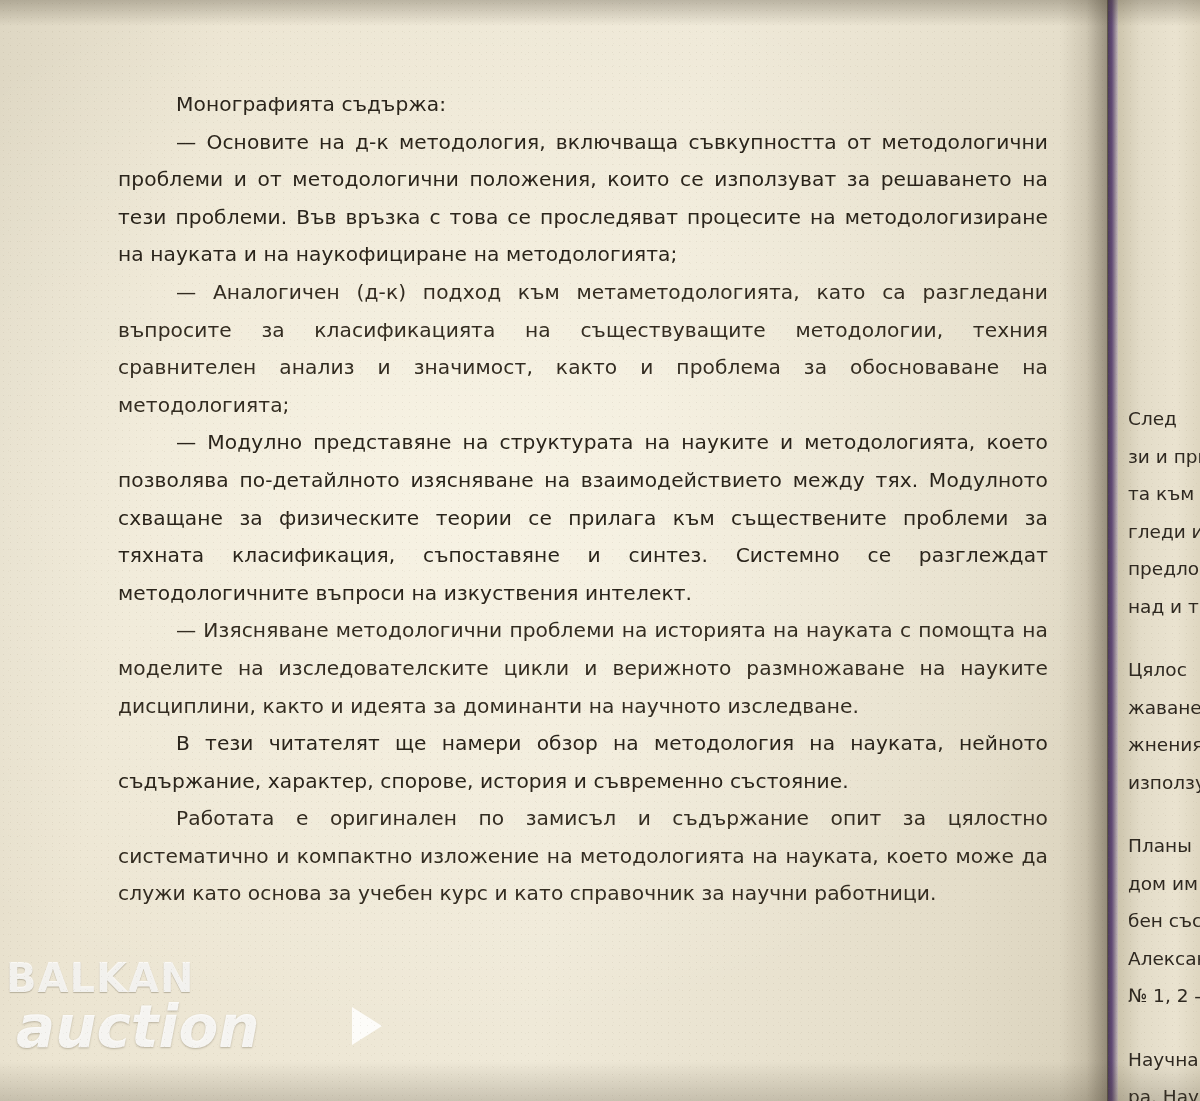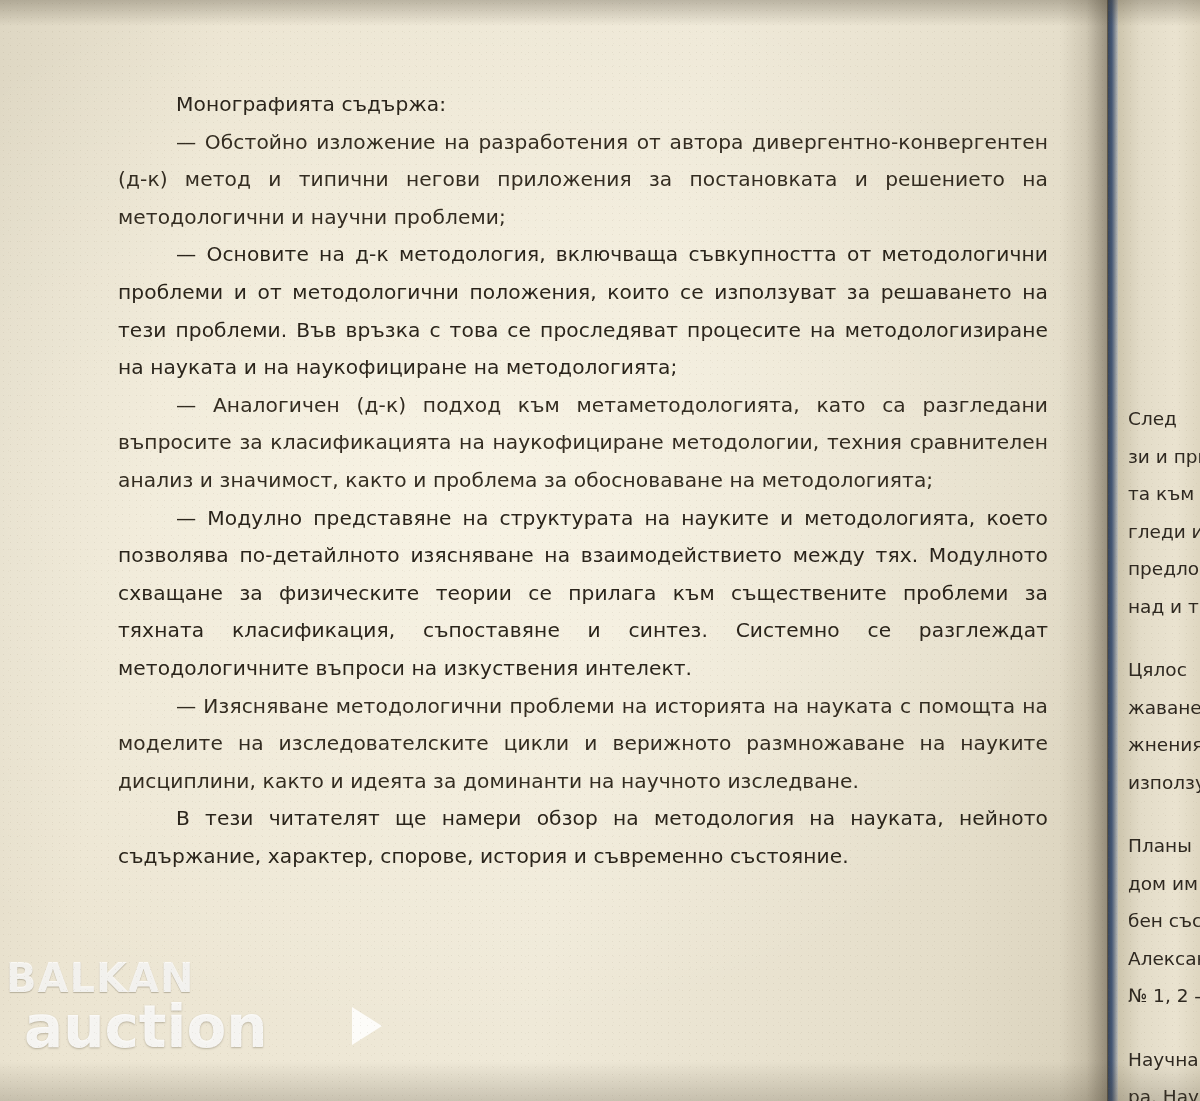--- a/index.html
+++ b/index.html
@@ -5,21 +5,21 @@
   html, body {
     margin: 0;
     padding: 0;
     background: #3a3a38;
   }
   #page {
     position: relative;
     width: 1200px;
     height: 1101px;
     overflow: hidden;
-    background: #3b82f6;
+    background: #8b5cf6;
     font-family: "DejaVu Sans", sans-serif;
   }
   
   #paper-left {
     position: absolute;
     left: 0; top: 0;
     width: 1108px; height: 1101px;
     background:
       radial-gradient(ellipse 90% 70% at 40% 45%, rgba(255,252,240,0.55) 0%, rgba(236,229,210,0.0) 70%),
       linear-gradient(100deg, #ded7c3 0%, #ece5d2 18%, #efe9d8 55%, #e4ddc9 86%, #d8d0ba 100%);
@@ -107,27 +107,28 @@
     left: 6px; top: 0px;
     font-family: "DejaVu Sans", sans-serif;
     font-weight: bold;
     font-size: 40px;
     letter-spacing: 1px;
     color: rgba(255,255,255,0.82);
     text-shadow: 0 1px 1px rgba(90,80,60,0.35);
   }
   #wm-auction {
     position: absolute;
-    left: 24px; top: 38px;
+    left: 16px; top: 38px;
     font-family: "DejaVu Sans", sans-serif;
     font-weight: bold;
     font-size: 58px;
     letter-spacing: 0px;
     color: rgba(255,255,255,0.86);
     text-shadow: 0 1px 2px rgba(90,80,60,0.35);
+    font-style: italic;
   }
   #wm-play {
     position: absolute;
     left: 352px; top: 52px;
     width: 0; height: 0;
     border-left: 30px solid rgba(255,255,255,0.85);
     border-top: 19px solid transparent;
     border-bottom: 19px solid transparent;
   }
 
@@ -148,26 +149,26 @@
 
 <div id="page">
 
   <div id="paper-left"></div>
   <div id="gutter-shadow"></div>
   <div id="page-edge"></div>
   <div id="paper-right"></div>
 
   <div id="text-block">
     <p class="first ink-a">Монографията съдържа:</p>
-    <p class="ink-b">— Обстойно изложение на разработения от автора дивергентно-конвергентен (д-к) метод и типични негови приложения за постановката и решението на методологични и научни проблеми;</p>
     <p class="ink-a">— Основите на д-к методология, включваща съвкупността от методологични проблеми и от методологични положения, които се използуват за решаването на тези проблеми. Във връзка с това се проследяват процесите на методологизиране на науката и на наукофициране на методологията;</p>
-    <p class="ink-b">— Аналогичен (д-к) подход към метаметодологията, като са разгледани въпросите за класификацията на наукофициране методологии, техния сравнителен анализ и значимост, както и проблема за обосноваване на методологията;</p>
+    <p class="ink-b">— Аналогичен (д-к) подход към метаметодологията, като са разгледани въпросите за класификацията на съществуващите методологии, техния сравнителен анализ и значимост, както и проблема за обосноваване на методологията;</p>
     <p class="ink-a">— Модулно представяне на структурата на науките и методологията, което позволява по-детайлното изясняване на взаимодействието между тях. Модулното схващане за физическите теории се прилага към съществените проблеми за тяхната класификация, съпоставяне и синтез. Системно се разглеждат методологичните въпроси на изкуствения интелект.</p>
     <p class="ink-b">— Изясняване методологични проблеми на историята на науката с помощта на моделите на изследователските цикли и верижното размножаване на науките дисциплини, както и идеята за доминанти на научното изследване.</p>
     <p class="ink-a">В тези читателят ще намери обзор на методология на науката, нейното съдържание, характер, спорове, история и съвременно състояние.</p>
+    <p class="ink-b">Работата е оригинален по замисъл и съдържание опит за цялостно систематично и компактно изложение на методологията на науката, което може да служи като основа за учебен курс и като справочник за научни работници.</p>
   </div>
 
   <div id="right-text">
     <div>След</div>
     <div>зи и при</div>
     <div>та към по</div>
     <div>гледи и ва</div>
     <div>предложа</div>
     <div>над и типи</div>
     <div class="rt-gap"></div>

